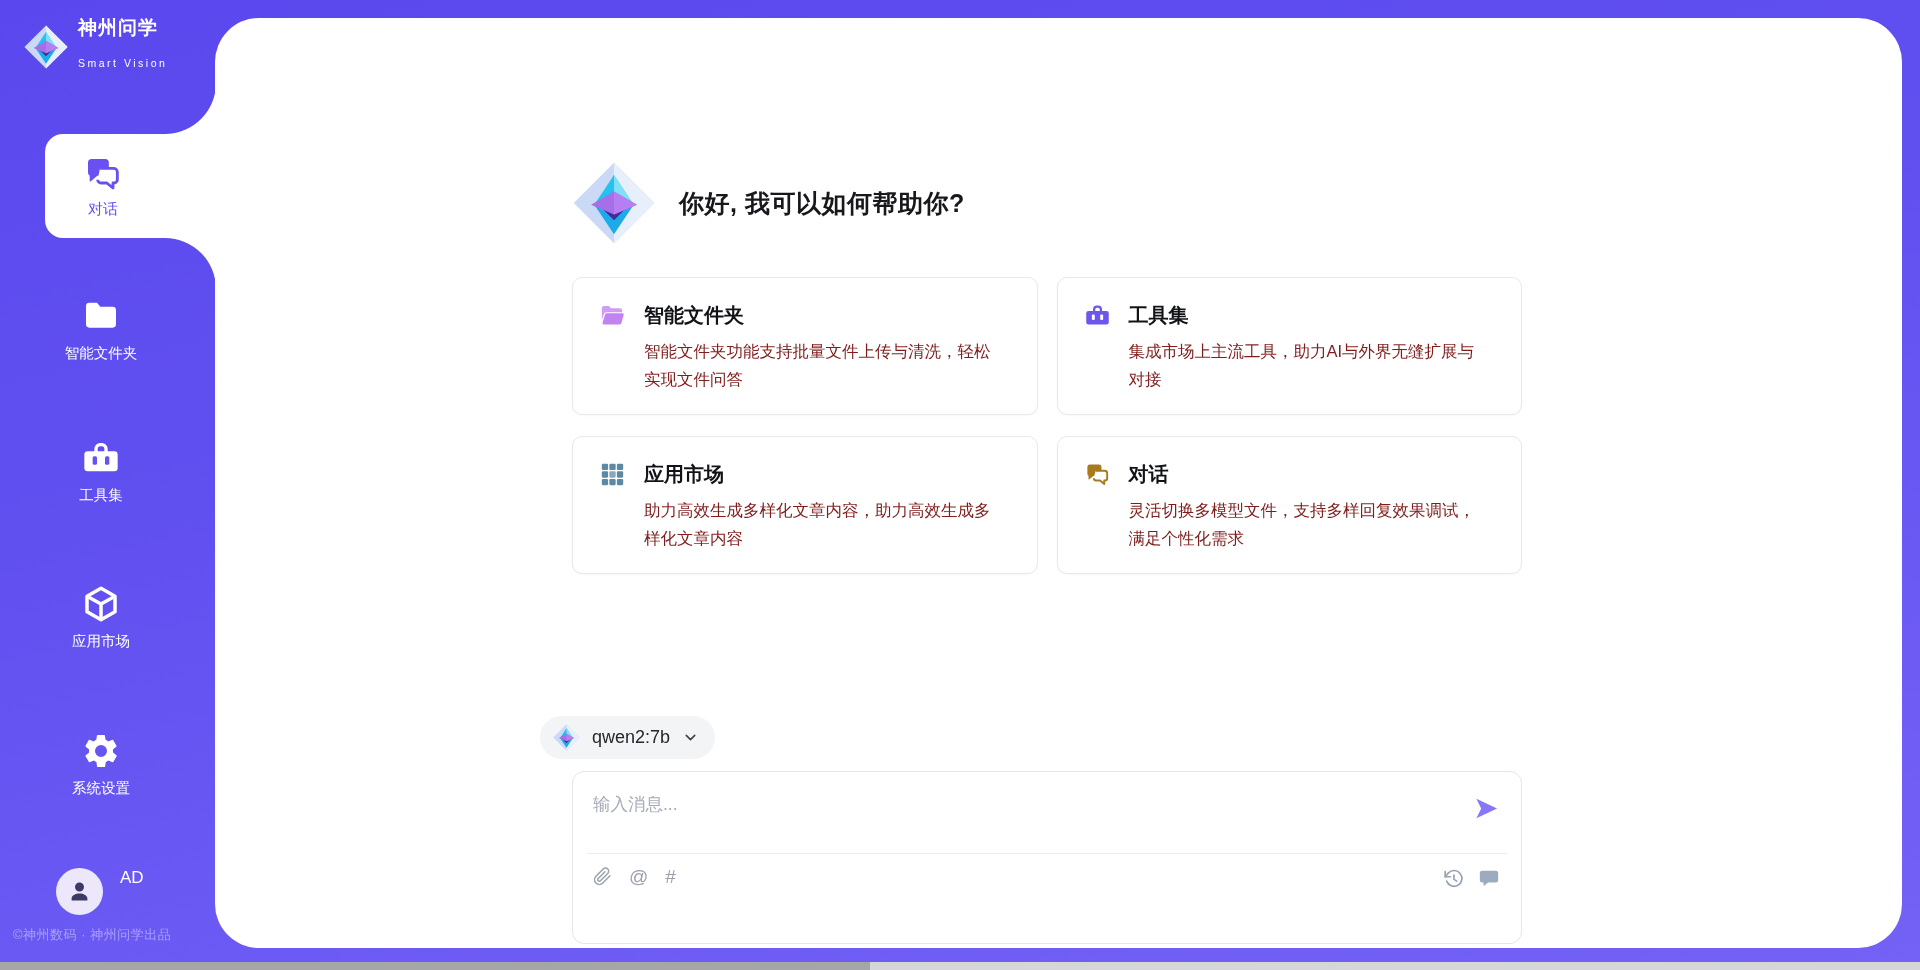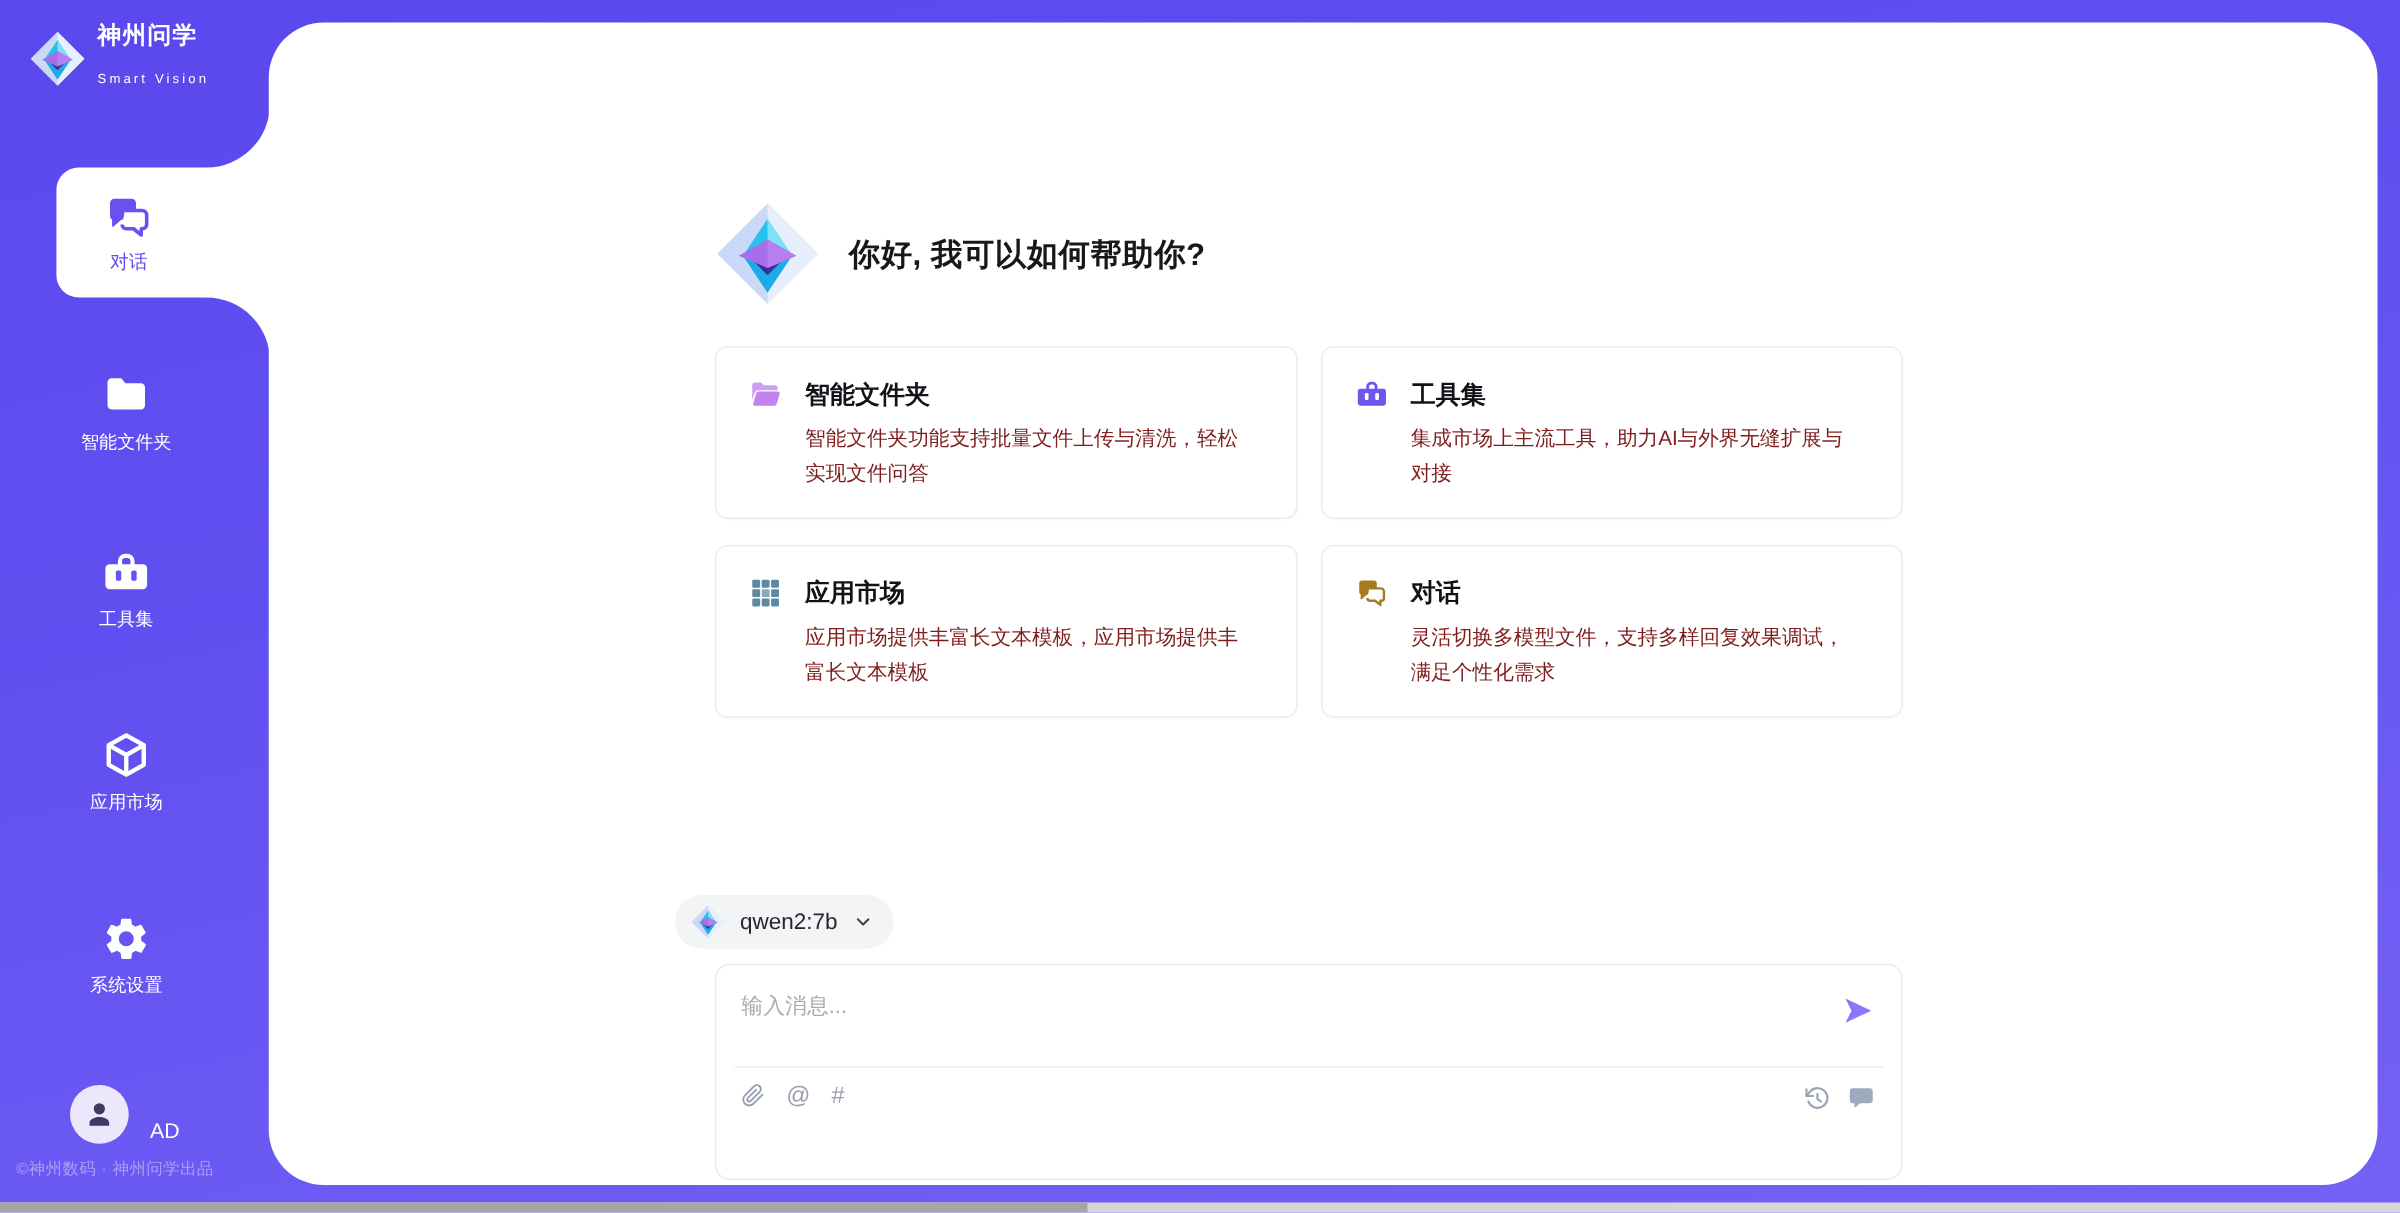--- a/index.html
+++ b/index.html
@@ -26,21 +26,21 @@
     display:flex; flex-direction:column; align-items:center; justify-content:center; cursor:pointer; }
   .active-tab .icon{ width:40px; height:40px; color:#6a4ff2; }
   .active-tab .lbl{ margin-top:6px; font-size:15px; color:#6449f1; }
 
   .side-item{ position:absolute; left:37px; width:128px; display:flex; flex-direction:column;
     align-items:center; cursor:pointer; }
   .side-item .icon{ width:40px; height:40px; color:#ffffff; }
   .side-item .lbl{ margin-top:8px; font-size:14.5px; color:#ffffff; }
   .si-1{ top:296px; } .si-2{ top:438px; } .si-3{ top:584px; } .si-4{ top:731px; }
 
-  .user-row{ position:absolute; left:56px; top:868px; display:flex; align-items:flex-end; gap:17px; cursor:pointer; }
+  .user-row{ position:absolute; left:56px; top:868px; display:flex; align-items:flex-start; gap:17px; cursor:pointer; }
   .avatar{ width:47px; height:47px; border-radius:50%; background:#ece7fb;
     display:flex; align-items:center; justify-content:center; }
   .avatar svg{ width:27px; height:27px; }
   .user-name{ color:#fff; font-size:17px; }
   .copyright{ position:absolute; left:13px; top:926px; font-size:13px; color:rgba(255,255,255,.42); letter-spacing:.5px; }
 
   
   .greeting{ position:absolute; left:573px; top:162px; display:flex; align-items:center; gap:24px; }
   .greeting .gem{ width:82px; height:82px; }
   .greeting h1{ font-size:25px; font-weight:700; color:#17171c; letter-spacing:.5px;text-align:right; }
@@ -214,21 +214,21 @@
           <rect x="2.5" y="9.2" width="5.6" height="5.6" rx="1"></rect>
             <rect x="9.2" y="9.2" width="5.6" height="5.6" rx="1" fill="#87a9bd"></rect>
             <rect x="15.9" y="9.2" width="5.6" height="5.6" rx="1"></rect>
           <rect x="2.5" y="15.9" width="5.6" height="5.6" rx="1"></rect>
             <rect x="9.2" y="15.9" width="5.6" height="5.6" rx="1"></rect>
             <rect x="15.9" y="15.9" width="5.6" height="5.6" rx="1"></rect>
         </g>
       </svg>
       <div class="card-title">应用市场</div>
     </div>
-    <div class="card-desc">应用市场提供丰富长文本模板，应用市场提供丰富长文本模板</div>
+    <div class="card-desc">助力高效生成多样化文章内容，助力高效生成多样化文章内容</div>
   </div>
 
   <div class="card">
     <div class="card-head">
       <svg class="icon" viewBox="0 0 24 24" style="color:#a87a1e">
           <use href="#chat-bubbles"></use>
         </svg>
       <div class="card-title">对话</div>
     </div>
     <div class="card-desc">灵活切换多模型文件，支持多样回复效果调试，满足个性化需求</div>

